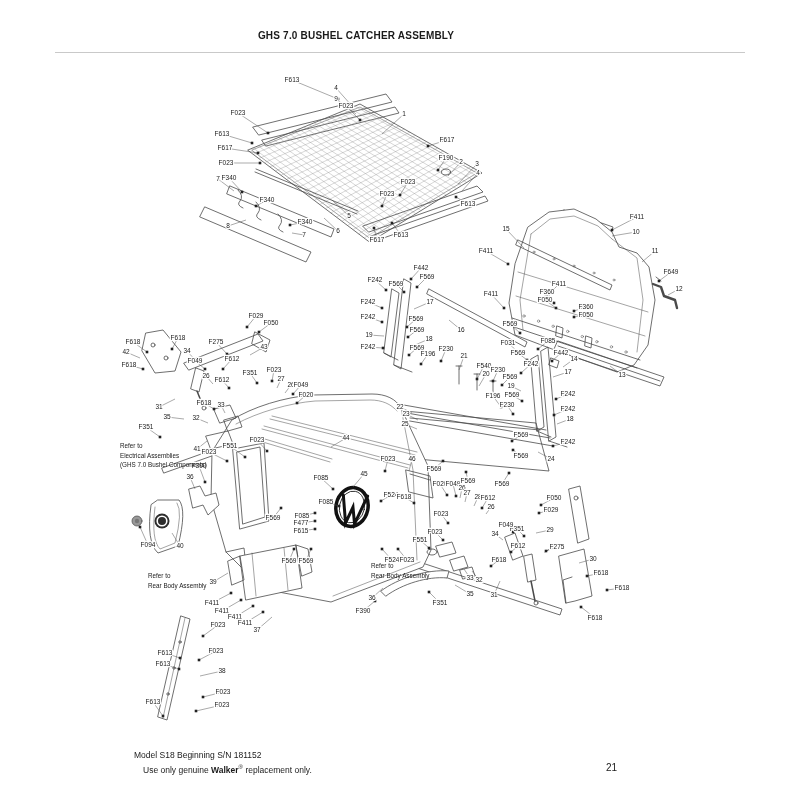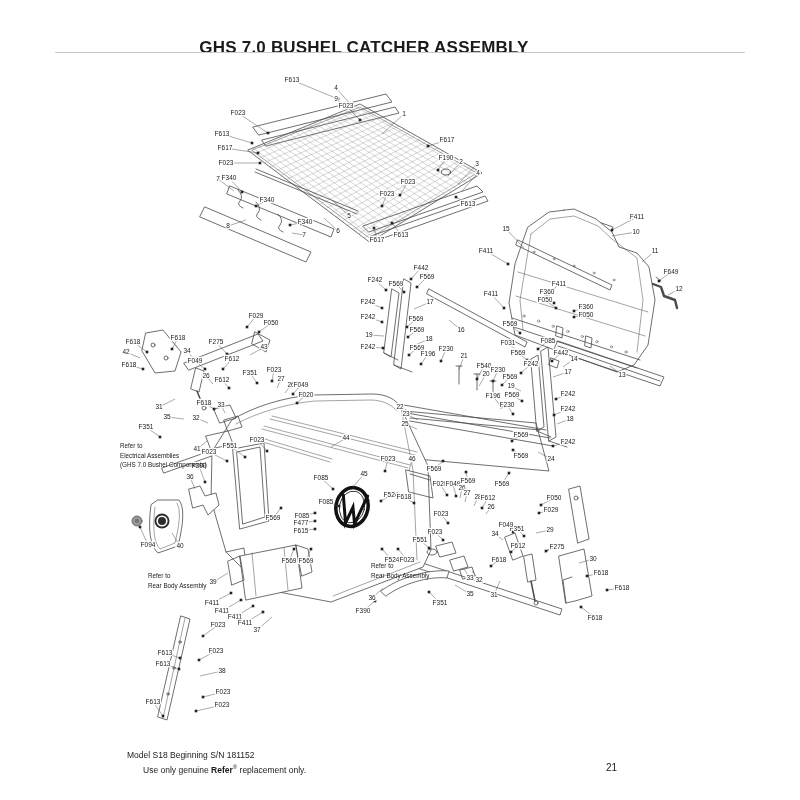--- a/index.html
+++ b/index.html
@@ -1,23 +1,23 @@
 <!DOCTYPE html>
 <html><head>
 <meta charset="utf-8">
 <style>
   html,body{margin:0;padding:0;background:#fff;}
   #page{position:relative;width:800px;height:800px;background:#fff;overflow:hidden;
         font-family:"Liberation Sans",sans-serif;}
-  #title{position:absolute;top:22px;left:0;width:696px;text-align:center;margin:16px;
-         font-size:17px;font-weight:bold;letter-spacing:.2px;color:#1a1a1a;}
+  #title{position:absolute;top:22px;left:0;width:696px;text-align:center;margin:8px;
+         font-size:10px;font-weight:bold;letter-spacing:.2px;color:#1a1a1a;}
   #title-rule{position:absolute;top:52px;left:55px;width:690px;height:1px;background:#c9c9c9;}
   #art{position:absolute;top:0;left:0;}
   .foot{position:absolute;color:#1a1a1a;font-size:8.5px;line-height:12px;}
-  #foot-model{left:127px;top:749px;}
+  #foot-model{left:134px;top:749px;}
   #foot-use{left:143px;top:761px;}
   #page-num{left:606px;top:762px;font-size:10px;}
   .b{font-weight:bold;}
   sup{font-size:6px;}
 </style>
 </head>
 <body>
 
 <div id="page">
   <h1 id="title">GHS 7.0 BUSHEL CATCHER ASSEMBLY</h1>
@@ -697,15 +697,15 @@
         <text x="153" y="704.2" text-anchor="middle" font-size="6.5" font-family="&quot;Liberation Sans&quot;,sans-serif" fill="#1a1a1a" stroke="#fff" stroke-width="2.4" paint-order="stroke">F613</text>
       </g>
     <g id="notes">
         <text x="120" y="448" font-size="6.3" font-family="&quot;Liberation Sans&quot;,sans-serif" fill="#1a1a1a"><tspan x="120" dy="0">Refer to</tspan><tspan x="120" dy="9.5">Electrical Assemblies</tspan><tspan x="120" dy="9.5">(GHS 7.0 Bushel Components)</tspan></text>
         <text x="148" y="578" font-size="6.3" font-family="&quot;Liberation Sans&quot;,sans-serif" fill="#1a1a1a"><tspan x="148" dy="0">Refer to</tspan><tspan x="148" dy="9.5">Rear Body Assembly</tspan></text>
         <text x="371" y="568" font-size="6.3" font-family="&quot;Liberation Sans&quot;,sans-serif" fill="#1a1a1a"><tspan x="371" dy="0">Refer to</tspan><tspan x="371" dy="9.5">Rear Body Assembly</tspan></text>
       </g>
   </svg>
 
   <div class="foot" id="foot-model">Model S18 Beginning S/N 181152</div>
-  <div class="foot" id="foot-use"><span>Use only genuine </span><span class="b">Refer</span><sup>®</sup><span> replacement only.</span></div>
+  <div class="foot" id="foot-use"><span>Use only genuine </span><span class="b">Walker</span><sup>®</sup><span> replacement only.</span></div>
   <div class="foot" id="page-num">21</div>
 </div>
 
 </body></html>

